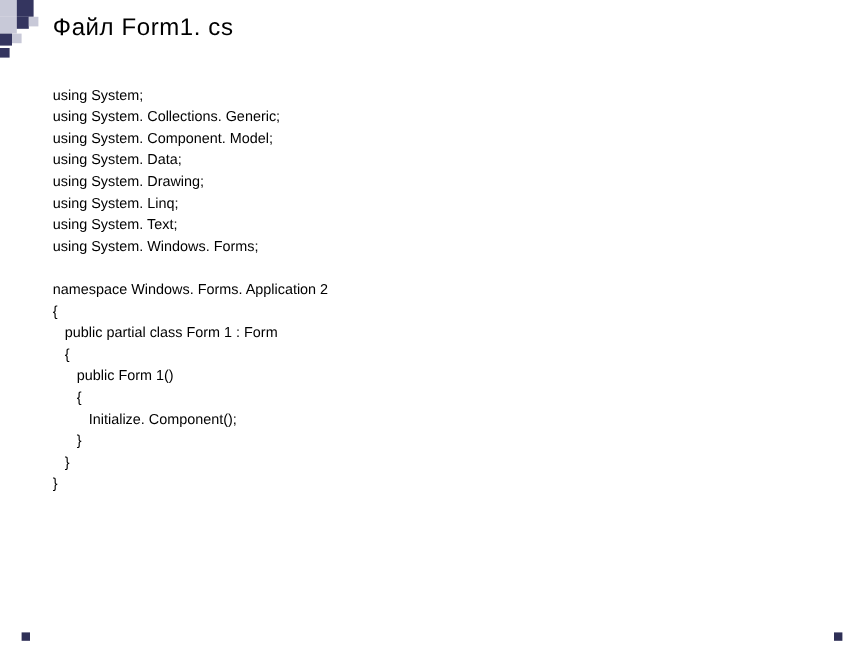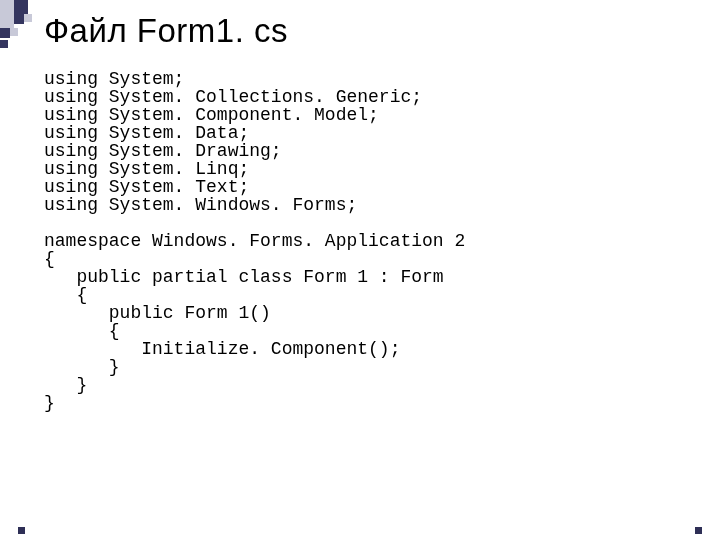--- a/index.html
+++ b/index.html
@@ -22,32 +22,32 @@
   }
   .sq {
     position: absolute;
     background: #34355f;
   }
   .sq.light { background: #c8c9d8; }
   .title {
     position: absolute;
     top: 12px;
     left: 44px;
-    font-size: 33px;
+    font-size: 20px;
     font-weight: 400;
     letter-spacing: 0.5px;
   }
   .code {
     position: absolute;
     top: 70px;
     left: 44px;
-    font-size: 18px;
+    font-size: 12px;
     line-height: 18px;
     white-space: pre;
-    font-family: Liberation Mono, monospace;
+    font-family: Liberation Sans, sans-serif;
   }
   .bullet {
     position: absolute;
     width: 7px;
     height: 7px;
     background: #2e2f56;
   }
 </style>
 </head>
 <body>

